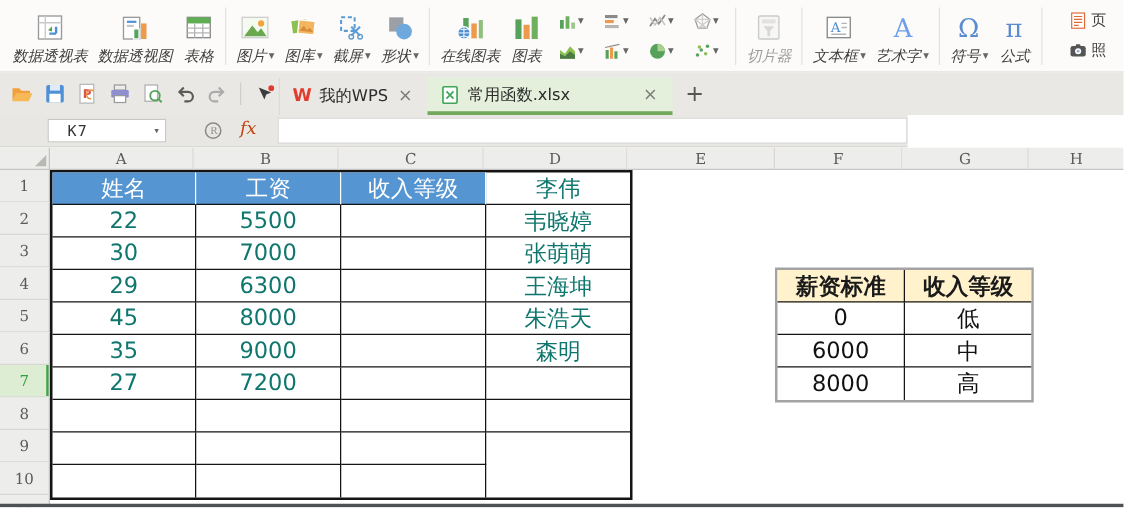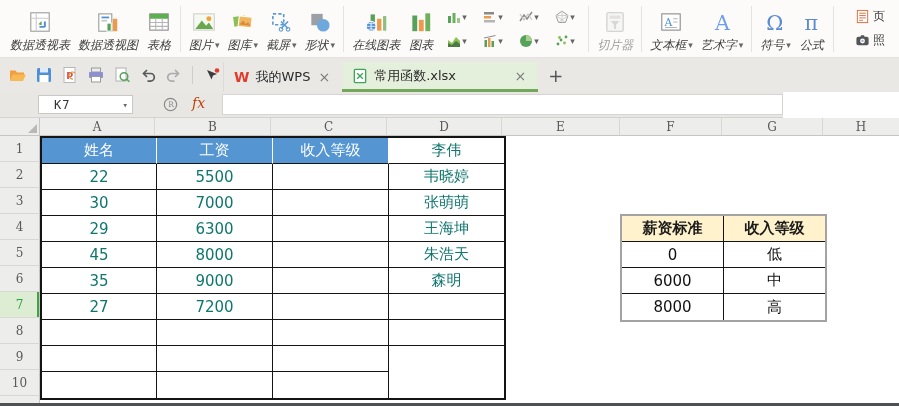--- a/index.html
+++ b/index.html
@@ -28,21 +28,21 @@
   .qa .qico{display:flex;align-items:center;justify-content:center;width:19px;height:19px;cursor:pointer;}
   .qa-div{width:1px;height:18px;background:#cfcecb;margin:0 2px;}
   .doc-tab{display:flex;align-items:center;gap:6px;height:30px;padding:0 10px;box-sizing:border-box;
            font-size:13px;color:#2b2b2b;cursor:pointer;}
   .doc-tab.inactive{background:#e9e8e5;border-left:1px solid #dcdbd8;}
   .doc-tab.active{background:#e4efdc;border-bottom:3px solid #73a75c;min-width:196px;}
   .tab-close{color:#7a7a7a;font-size:14px;padding:0 2px;cursor:pointer;}
   .wps-w{color:#e23b2e;font-weight:bold;font-size:14px;}
   .newtab{font-size:18px;color:#555;padding:0 10px;align-self:center;cursor:pointer;}
   
-  .fbar{position:absolute;left:0;top:92px;width:783px;height:26px;background:#e8e7e4;
+  .fbar{position:absolute;left:0;top:92px;width:726px;height:26px;background:#e8e7e4;
         border-bottom:1px solid #d4d3d0;box-sizing:border-box;}
   .namebox{position:absolute;left:38px;top:3px;width:95px;height:19px;background:#fff;
            border:1px solid #c9c8c5;display:flex;align-items:center;font-size:12px;color:#333;
            font-family:"DejaVu Sans Mono",monospace;box-sizing:border-box;}
   .namebox .nb-val{padding-left:15px;letter-spacing:1px;}
   .namebox .caret{margin-left:auto;padding-right:4px;}
   .fb-lookup{position:absolute;left:162px;top:4px;}
   .fb-fx{position:absolute;left:192px;top:3px;font-family:"DejaVu Serif",serif;font-style:italic;
          font-size:14px;color:#c2410c;cursor:pointer;}
   .fb-input{position:absolute;left:222px;top:2px;right:0;height:21px;background:#fff;
@@ -64,21 +64,21 @@
   .rh.sel{background:#dceDD4;color:#2f9e3c;box-shadow:inset -2px 0 0 #3fa344;}
   
   .tbl-main{position:absolute;left:40px;top:18px;display:grid;
             grid-template-columns:115px 116px 116px 115px;grid-auto-rows:26px;
             border:2px solid #141414;box-sizing:border-box;background:#fff;}
   .tbl-main .th{background:#5596d2;color:#fff;border-right:1px solid #fff;border-bottom:1px solid #141414;}
   .tbl-main .th:nth-child(4){border-right:none;}
   .tbl-main .td{border-right:1px solid #141414;border-bottom:1px solid #141414;color:#0f766e;}
   .tbl-main .td:nth-child(4n){border-right:none;}
   .tbl-main .last-row{border-bottom:none;}
-  .cellc{display:flex;align-items:center;justify-content:center;font-size:15px;box-sizing:border-box;cursor:cell;}
+  .cellc{display:flex;align-items:center;justify-content:center;font-size:18px;box-sizing:border-box;cursor:cell;}
   
   .tbl-lookup{position:absolute;left:620px;top:96px;display:grid;
               grid-template-columns:102px 101px;grid-auto-rows:26px;
               border:2px solid #a3a3a3;box-sizing:border-box;background:#fff;}
   .tbl-lookup .th{background:#fff2cc;color:#1a1a1a;font-weight:600;border-right:1px solid #141414;border-bottom:1px solid #141414;}
   .tbl-lookup .th:nth-child(2){border-right:none;}
   .tbl-lookup .td{border-right:1px solid #141414;border-bottom:1px solid #141414;color:#111;}
   .tbl-lookup .td:nth-child(2n+1){border-right:1px solid #141414;}
   .tbl-lookup .td:nth-child(2n){border-right:none;}
   .tbl-lookup .last-row{border-bottom:none;}

